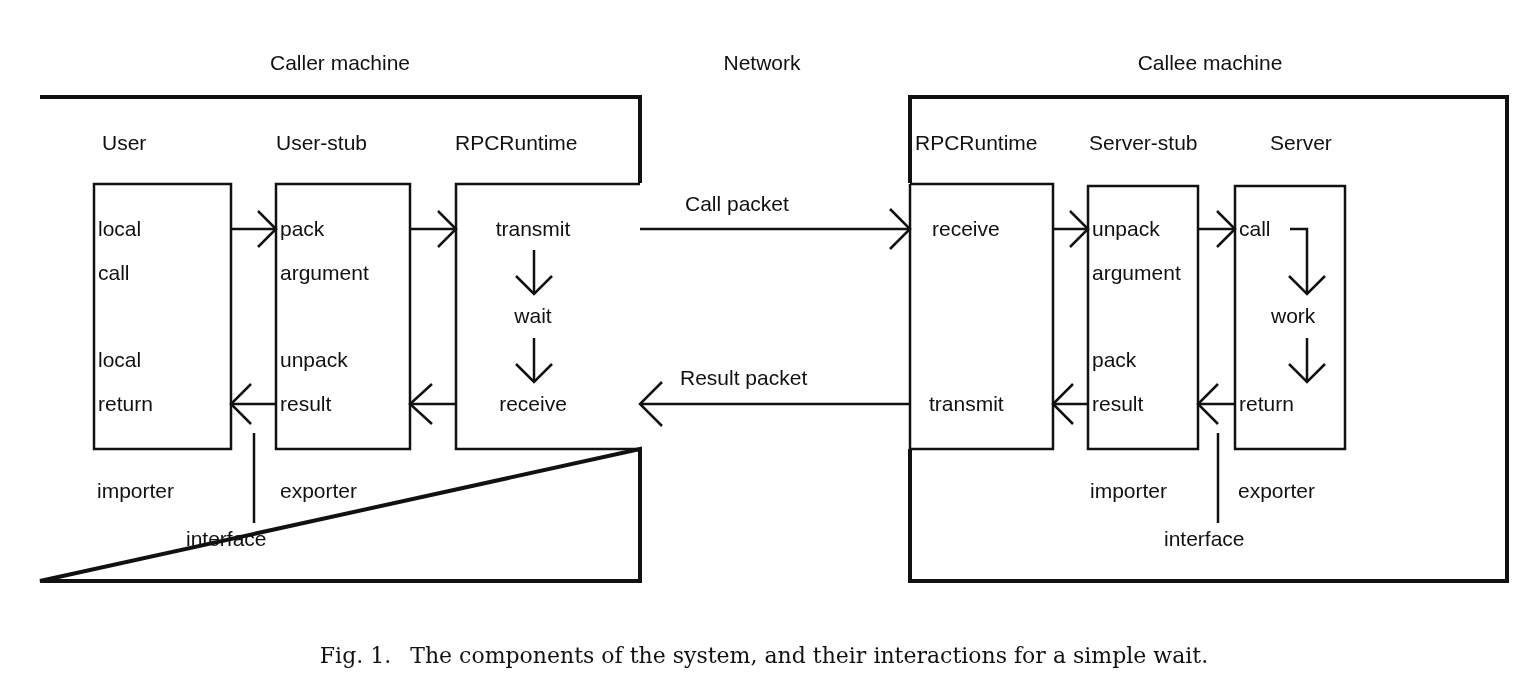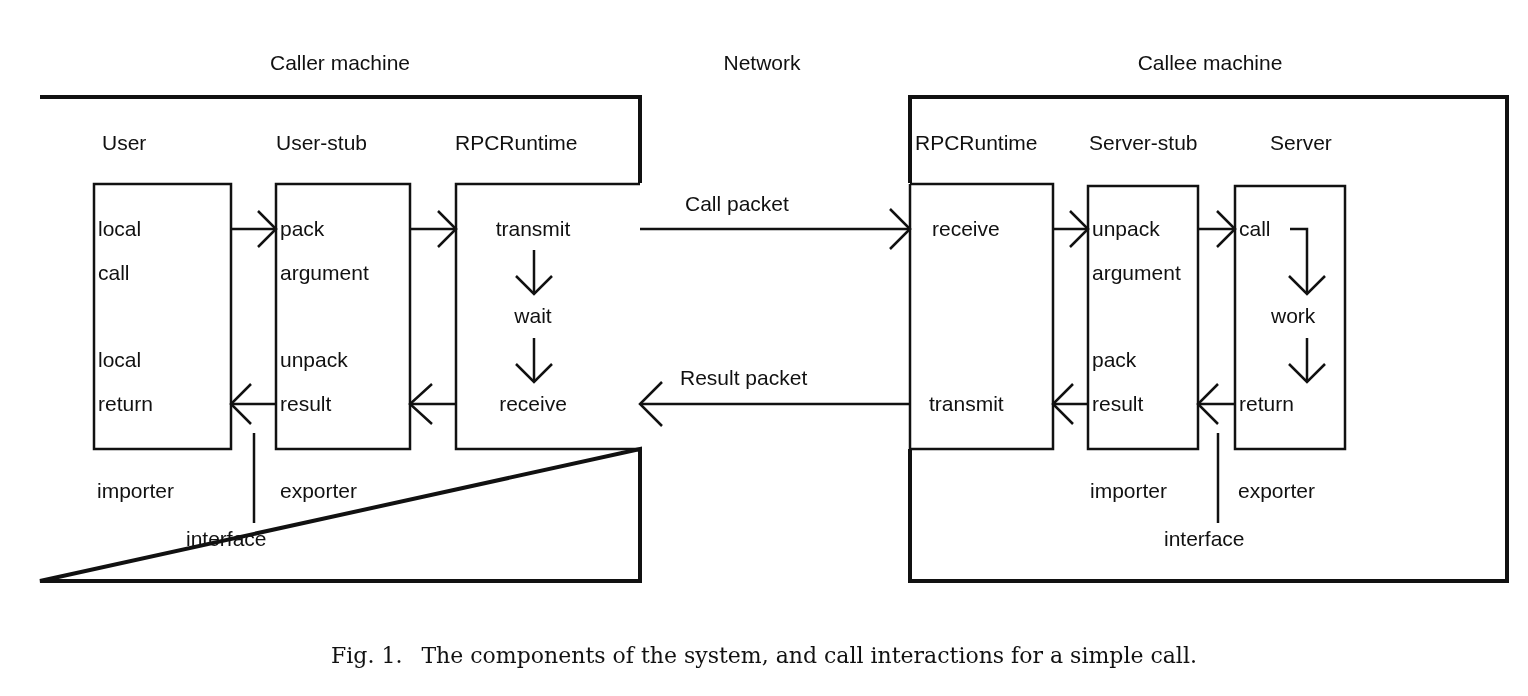--- a/index.html
+++ b/index.html
@@ -146,13 +146,13 @@
       <path class="thin" d="M 1218 384 L 1198 404 L 1218 424"></path>
     </g>
 
     <line class="thin" x1="1218" y1="433" x2="1218" y2="523"></line>
     <text class="sans" x="1090" y="498">importer</text>
     <text class="sans" x="1238" y="498">exporter</text>
     <text class="sans" x="1164" y="546">interface</text>
   </g>
 </svg>
 
-<div class="caption"><span class="num">Fig. 1.</span><span>The components of the system, and call interactions for a simple call.</span></div>
+<div class="caption"><span class="num">Fig. 1.</span><span>The components of the system, and their interactions for a simple wait.</span></div>
 
 </body></html>

